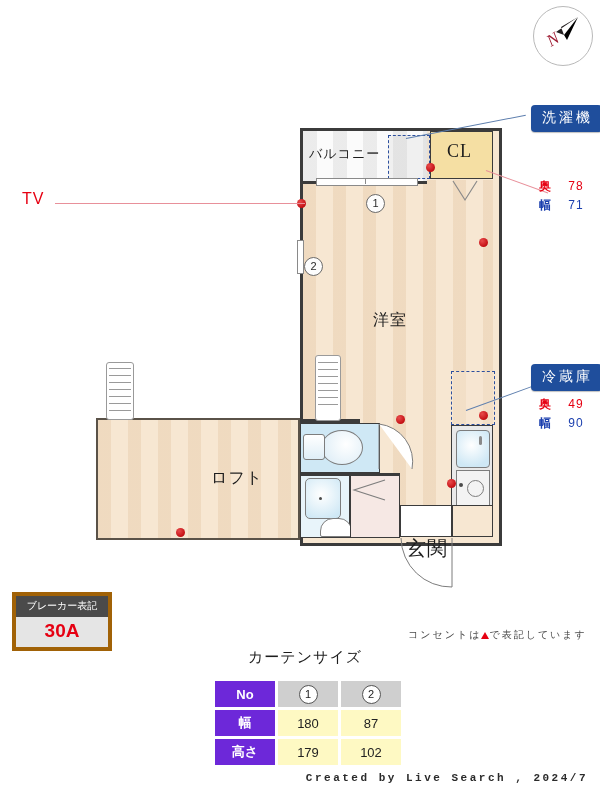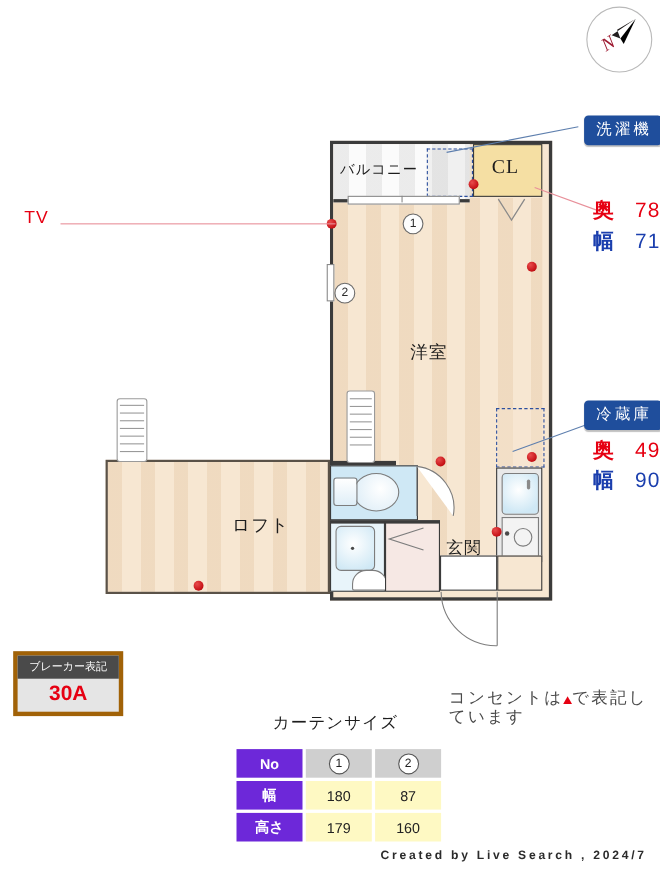--- a/index.html
+++ b/index.html
@@ -36,50 +36,50 @@
     font-size:11px;color:#2a2a2a;display:flex;align-items:center;justify-content:center;
     line-height:1;
   }
 
   
   .callout{
     background:#1f4e9c;color:#ffffff;border-radius:4px;
     font-size:14px;letter-spacing:3px;padding:4px 9px 5px 11px;white-space:nowrap;
     box-shadow:0 1px 1px rgba(0,0,0,.25);
   }
-  .dimrow{font-size:19px;white-space:nowrap;letter-spacing:1px;}
+  .dimrow{font-size:12px;white-space:nowrap;letter-spacing:1px;}
   .dimrow .k{font-weight:bold;}
   .dim-red{color:#e60012;}
   .dim-blue{color:#1b3fae;}
 
   .leadline{background:#5e7fae;height:1px;transform-origin:left center;}
   .leadline.red{background:#e8909a;}
 
   
   #breaker{left:12px;top:592px;width:92px;border:4px solid #a16207;background:#e5e5e5;}
   #breaker .bhead{background:#4a4a4a;color:#fff;font-size:10px;text-align:center;padding:3px 0 4px;letter-spacing:0px;}
   #breaker .bval{color:#e60012;font-size:19px;text-align:center;padding:3px 0 5px;font-weight:bold;}
 
   
-  #note{left:408px;top:626px;font-size:15px;color:#4a4a4a;letter-spacing:2px;line-height:17px;}
+  #note{left:408px;top:626px;font-size:10px;color:#4a4a4a;letter-spacing:2px;line-height:17px;}
   .tri{display:inline-block;width:0;height:0;border-left:4px solid transparent;border-right:4px solid transparent;border-bottom:7px solid #e60012;vertical-align:-1px;}
 
   
   #curtain-title{left:248px;top:648px;font-size:15px;color:#1d1d1d;letter-spacing:1px;}
   #curtain-table{left:212px;top:678px;border-collapse:separate;border-spacing:3px;}
   #curtain-table td{width:58px;height:24px;text-align:center;font-size:13px;color:#222;}
   #curtain-table td.hd{background:#6d28d9;color:#fff;font-weight:bold;}
   #curtain-table td.col{background:#cfcfcf;}
   #curtain-table td.val{background:#fef9c3;}
   .circnum{display:inline-block;width:17px;height:17px;line-height:16px;border-radius:50%;
            border:1px solid #555;background:#fff;font-size:11px;color:#222;}
 
   
   #footer{right:12px;top:772px;font-size:11px;color:#2b2b2b;letter-spacing:2.5px;
-          font-family:Liberation Sans, sans-serif;font-weight:bold;}
+          font-family:Liberation Mono, monospace;font-weight:bold;}
 
   
   #tv-label{left:22px;top:190px;color:#e60012;font-size:16px;letter-spacing:1px;}
 
   .ladder{background:#ffffff;border:1px solid #9a9a9a;border-radius:3px;}
   .ladder .rung{height:1px;background:#9a9a9a;margin:0 2px;}
 </style>
 </head>
 <body>
 
@@ -160,21 +160,21 @@
               border-radius:13px 13px 2px 2px;"></div>
 
   <div class="abs" style="left:350px;top:473px;width:50px;height:65px;background:#f6e8e4;border:1.5px solid #3b3b3b;box-sizing:border-box;"></div>
   <div class="abs" style="left:352px;top:479px;">
     <svg width="34" height="22" viewBox="0 0 34 22">
         <polyline points="33,1 2,11 33,21" fill="none" stroke="#7d7d7d" stroke-width="1.1"></polyline>
       </svg>
   </div>
 
   <div class="abs" style="left:400px;top:505px;width:52px;height:32px;background:#ffffff;border:1.5px solid #3b3b3b;box-sizing:border-box;"></div>
-  <div class="abs roomlabel" style="left:406px;top:489px;font-size:15px;">玄関</div>
+  <div class="abs roomlabel" style="left:406px;top:535px;font-size:20px;">玄関</div>
   <div class="abs" style="left:452px;top:505px;width:41px;height:32px;background:#f7e7d2;border:1px solid #3b3b3b;box-sizing:border-box;"></div>
 
   <div class="abs" style="left:400px;top:537px;">
     <svg width="56" height="52" viewBox="0 0 56 52">
       <path d="M1,1 A50,50 0 0 0 52,50" fill="none" stroke="#7d7d7d" stroke-width="1"></path>
       <line x1="52" y1="1" x2="52" y2="50" stroke="#7d7d7d" stroke-width="1"></line>
     </svg>
   </div>
 
   <div class="abs wall" style="left:300px;top:419px;width:60px;height:4px;"></div>
@@ -271,18 +271,18 @@
     </td>
   </tr>
   <tr>
     <td class="hd">幅</td>
     <td class="val">180</td>
     <td class="val">87</td>
   </tr>
   <tr>
     <td class="hd">高さ</td>
     <td class="val">179</td>
-    <td class="val">160</td>
+    <td class="val">102</td>
   </tr>
 </tbody>
   </table>
 
 <div class="abs" id="footer">Created by Live Search , 2024/7</div>
 
 </body></html>

